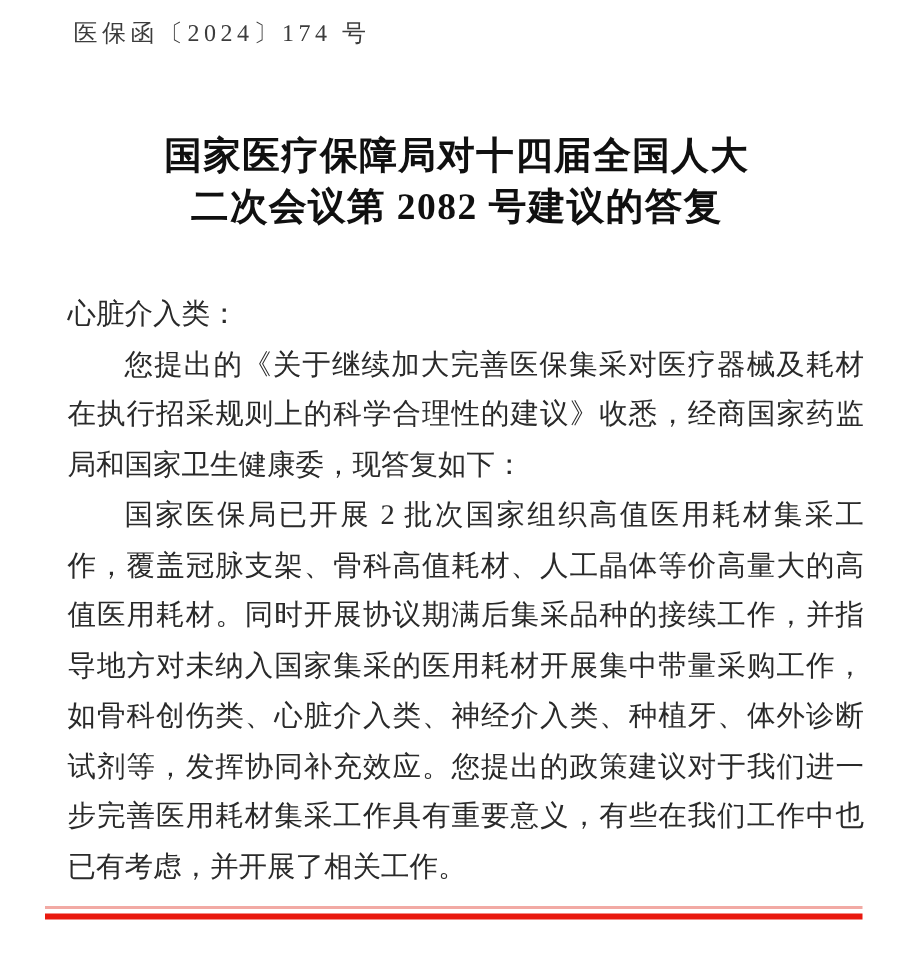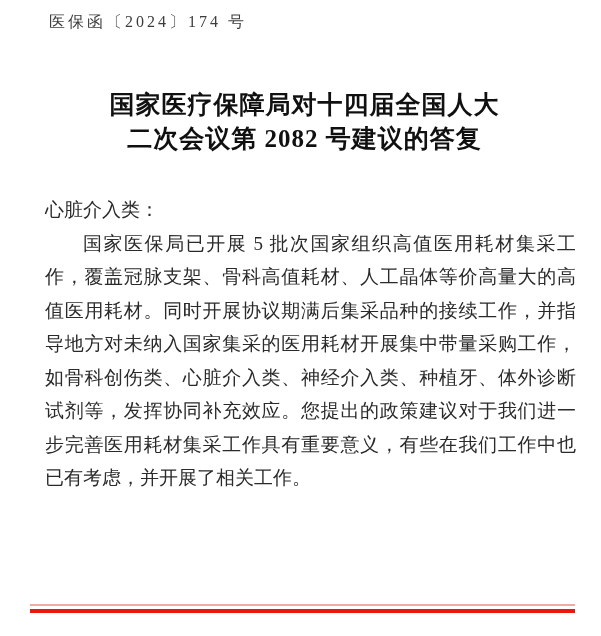--- a/index.html
+++ b/index.html
@@ -80,19 +80,20 @@
 
   <div class="doc-number">医保函〔2024〕174 号</div>
 
   <h1 class="title">
     <span class="title-line">国家医疗保障局对十四届全国人大</span>
     <span class="title-line">二次会议第 2082 号建议的答复</span>
   </h1>
 
   <div class="body-text">
     <p class="salutation">心脏介入类：</p>
-    <p class="para">国家医保局已开展 5 批次国家组织高值医用耗材集采工作，覆盖冠脉支架、骨科高值耗材、人工晶体等价高量大的高值医用耗材。同时开展协议期满后集采品种的接续工作，并指导地方对未纳入国家集采的医用耗材开展集中带量采购工作，如骨科创伤类、心脏介入类、神经介入类、种植牙、体外诊断试剂等，发挥协同补充效应。您提出的政策建议对于我们进一步完善医用耗材集采工作具有重要意义，有些在我们工作中也已有考虑，并开展了相关工作。</p>
+    <p class="para">您提出的《关于继续加大完善医保集采对医疗器械及耗材在执行招采规则上的科学合理性的建议》收悉，经商国家药监局和国家卫生健康委，现答复如下：</p>
+    <p class="para">国家医保局已开展 2 批次国家组织高值医用耗材集采工作，覆盖冠脉支架、骨科高值耗材、人工晶体等价高量大的高值医用耗材。同时开展协议期满后集采品种的接续工作，并指导地方对未纳入国家集采的医用耗材开展集中带量采购工作，如骨科创伤类、心脏介入类、神经介入类、种植牙、体外诊断试剂等，发挥协同补充效应。您提出的政策建议对于我们进一步完善医用耗材集采工作具有重要意义，有些在我们工作中也已有考虑，并开展了相关工作。</p>
   </div>
 
   <div class="divider divider-thin"></div>
   <div class="divider divider-thick"></div>
 
 </div>
 
 </body></html>

